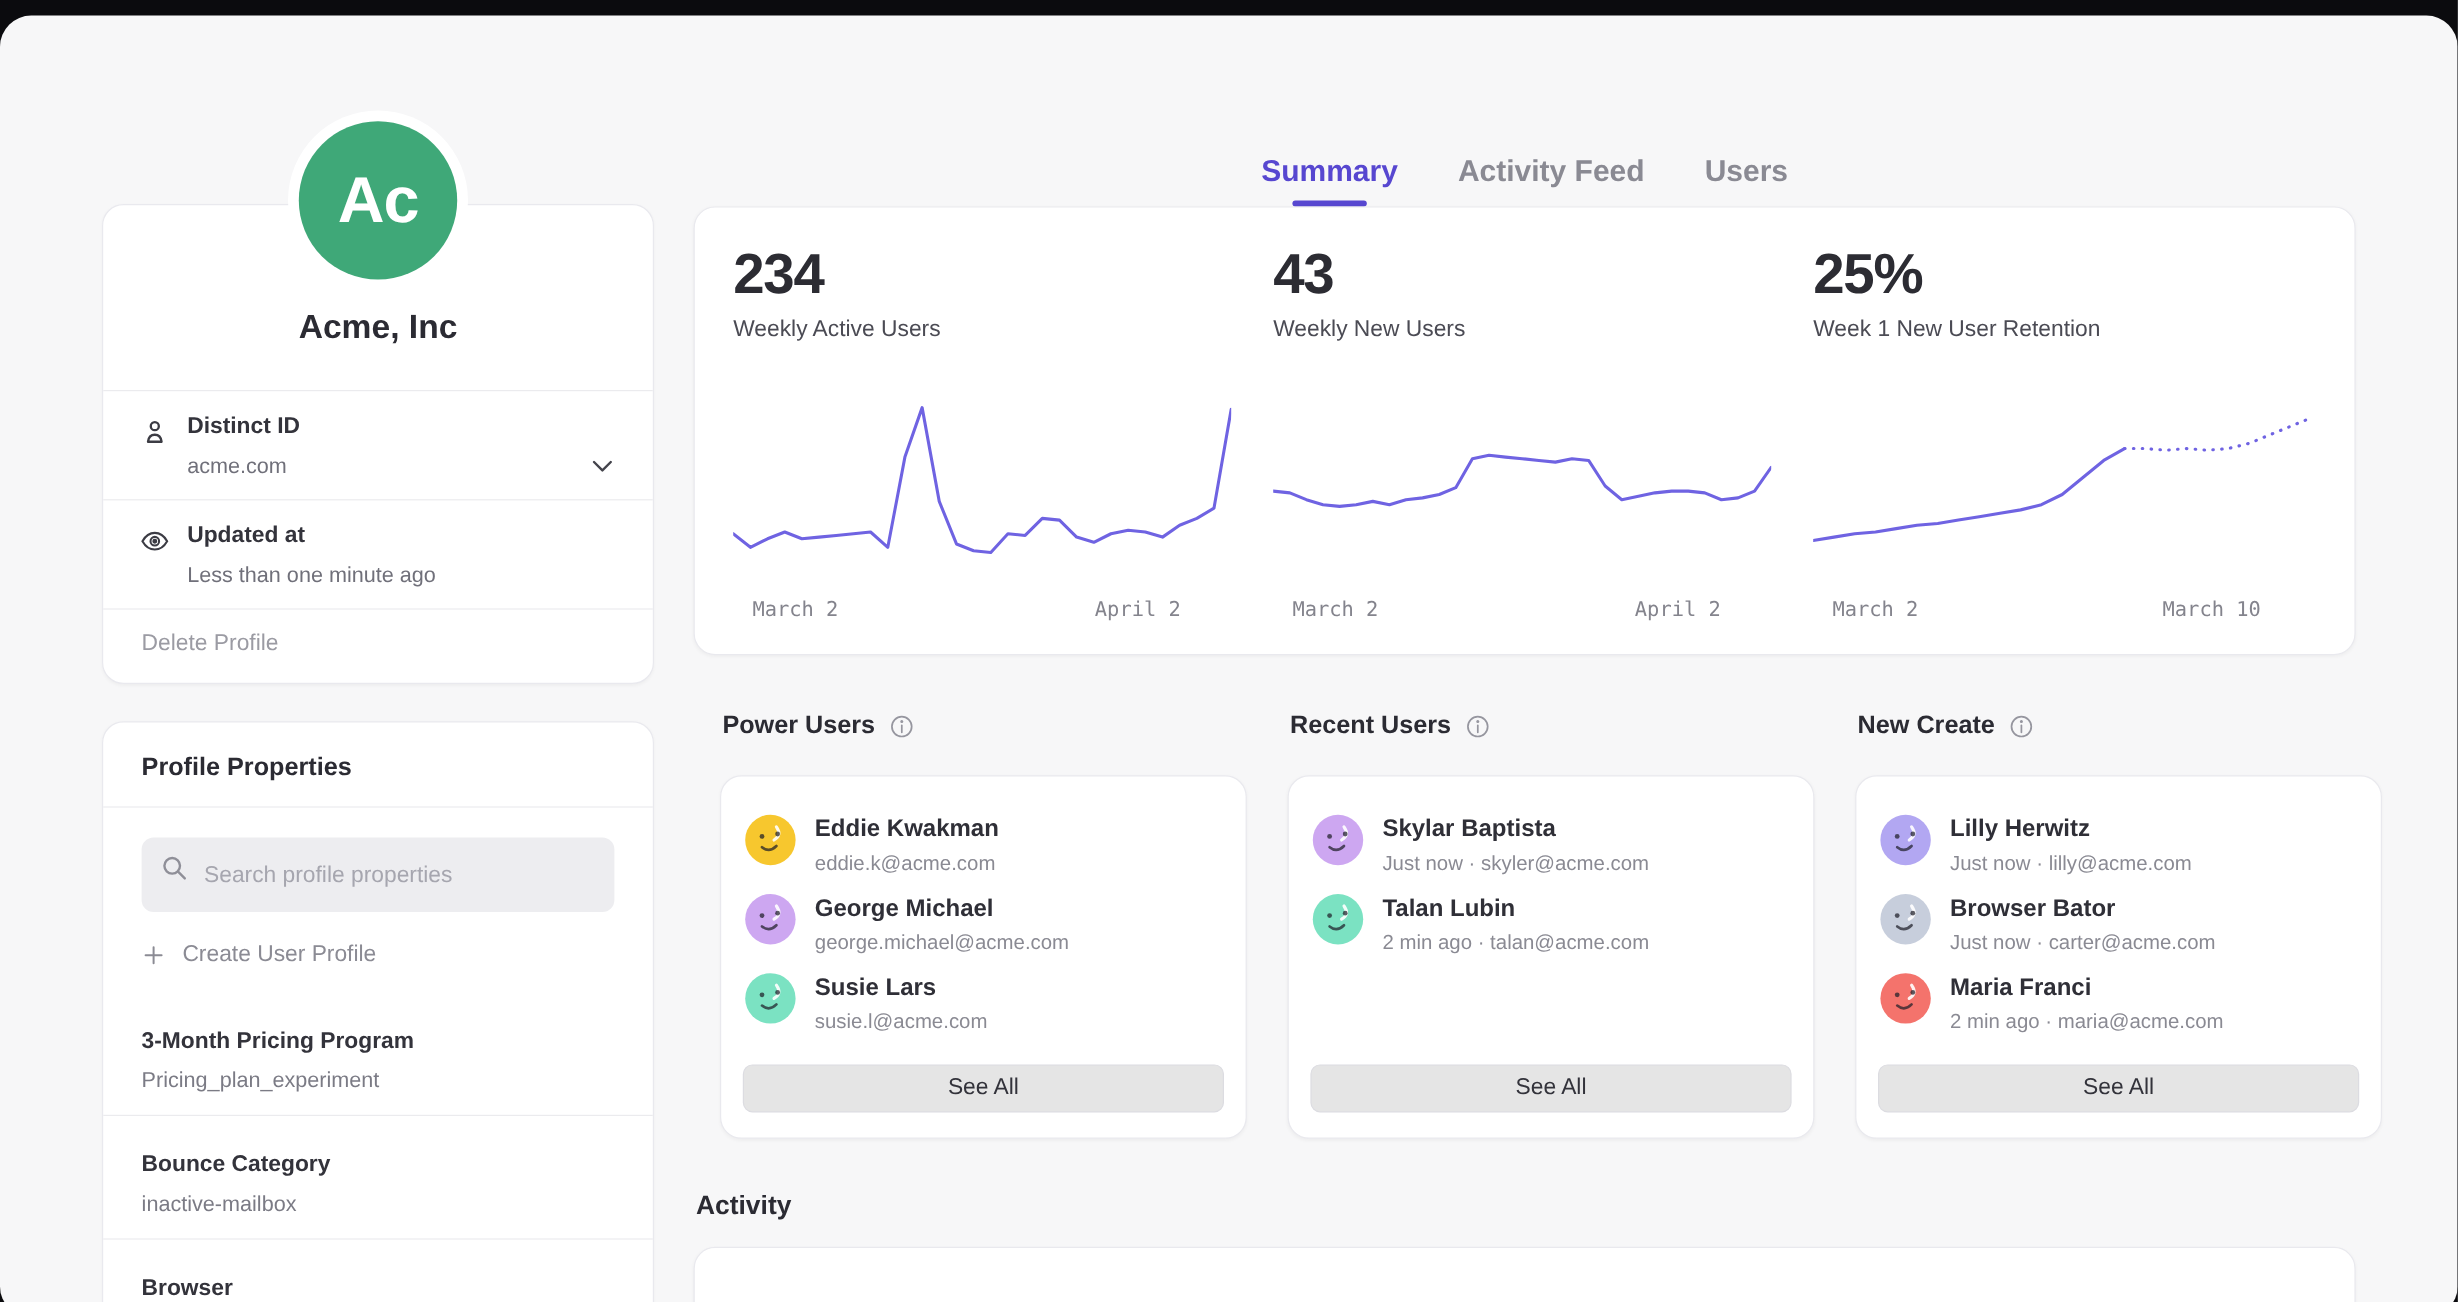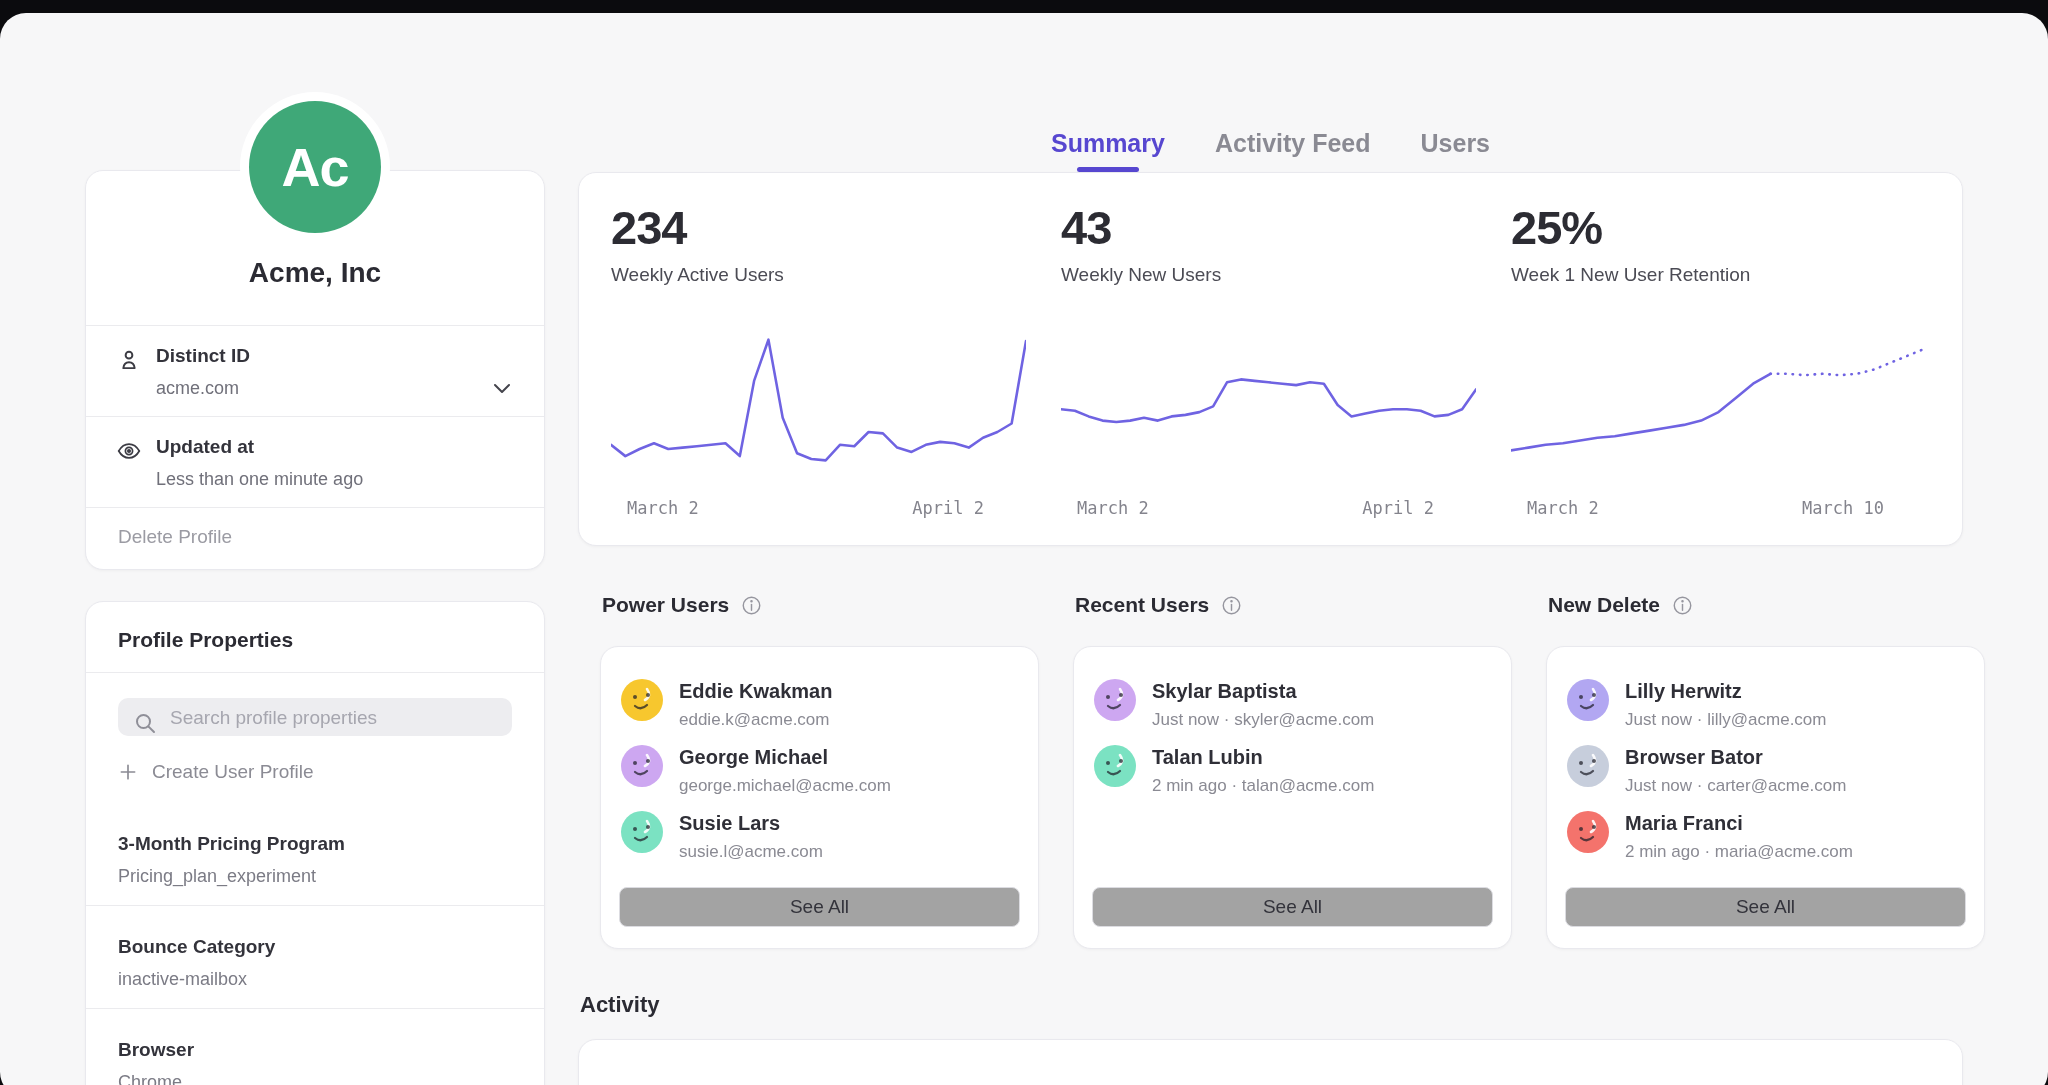--- a/index.html
+++ b/index.html
@@ -15,21 +15,21 @@
   .profile-rows{position:absolute;left:0;right:0;top:154px;border-top:1px solid #ebebee;}
   .field-row{position:relative;padding:19px 32px 17px 70px;border-bottom:1px solid #ebebee;}
   .field-icon{position:absolute;left:30px;top:21px;width:26px;height:26px;}
   .field-label{font-size:19px;font-weight:bold;color:#33333b;}
   .field-value{font-size:18px;color:#70707a;margin-top:11px;}
   .field-chevron{position:absolute;right:30px;top:50px;width:24px;height:24px;}
   .delete-row{padding:18px 32px;font-size:19px;color:#9b9ba3;}
 
   .props-card{position:absolute;left:85px;top:588px;width:460px;height:560px;box-sizing:border-box;}
   .props-title{padding:26px 32px 20px;font-size:21px;font-weight:bold;color:#2b2b33;border-bottom:1px solid #ebebee;}
-  .search-box{position:relative;margin:25px 32px 0;height:38px;background:#ededf0;border-radius:10px;}
+  .search-box{position:relative;margin:25px 32px 0;height:62px;background:#ededf0;border-radius:10px;}
   .search-box svg{position:absolute;left:15px;top:13px;width:24px;height:24px;}
   .search-box input{position:absolute;left:50px;top:0;right:12px;height:100%;border:none;background:transparent;outline:none;
     font-family:"Liberation Sans",sans-serif;font-size:19px;color:#44444c;}
   .search-box input::placeholder{color:#a6a6af;}
   .create-row{display:flex;align-items:center;gap:14px;margin:25px 32px 0;font-size:19px;color:#8b8b94;}
   .create-row svg{width:20px;height:20px;}
   .props-list{margin-top:20px;}
   .prop-row{padding:30px 32px 18px;border-top:1px solid #ebebee;}
   .prop-row:first-child{border-top:none;}
   .prop-name{font-size:19px;font-weight:bold;color:#33333b;}
@@ -54,21 +54,21 @@
   .sections-row{position:absolute;left:600px;top:578px;width:1385px;display:flex;gap:34px;}
   .user-section{flex:1;min-width:0;}
   .section-header{display:flex;align-items:center;gap:11px;font-size:21px;font-weight:bold;color:#2b2b33;margin:0 0 27px 2px;height:28px;}
   .section-header svg{width:23px;height:23px;}
   .user-card{position:relative;height:303px;box-sizing:border-box;padding:32px 22px 0 20px;}
   .user-row{display:flex;gap:16px;margin-bottom:15px;align-items:flex-start;}
   .user-avatar{flex:0 0 42px;width:42px;height:42px;border-radius:50%;}
   .user-name{font-size:20px;font-weight:bold;color:#2f2f37;line-height:24px;}
   .user-detail{font-size:17px;color:#8a8a93;margin-top:7px;line-height:20px;}
   .see-all{position:absolute;left:18px;right:18px;bottom:21px;height:40px;box-sizing:border-box;
-    border:1px solid #dcdce1;border-radius:8px;background:#a3a3a3;font-family:inherit;
+    border:1px solid #dcdce1;border-radius:8px;background:#e5e5e5;font-family:inherit;
     font-size:19px;color:#33333b;display:flex;align-items:center;justify-content:center;cursor:pointer;}
 
   
   .activity-header{position:absolute;left:580px;top:979px;font-size:22px;font-weight:bold;color:#2b2b33;}
   .activity-card{position:absolute;left:578px;top:1026px;width:1385px;height:240px;box-sizing:border-box;
     display:grid;grid-template-columns:1fr 1fr 1fr;column-gap:35px;padding:44px 36px 0 32px;}
 </style>
 </head>
 <body>
 
@@ -265,21 +265,21 @@
             <span>
               <div class="user-name">Talan Lubin</div>
               <div class="user-detail">2 min ago · talan@acme.com</div>
             </span>
           </div>
           <button class="see-all">See All</button>
         </div>
       </div>
       <div class="user-section">
         <div class="section-header">
-          <span>New Delete</span>
+          <span>New Create</span>
           <span style="display:inline-flex;width:23px;height:23px;">
             <svg viewBox="0 0 24 24" fill="none" stroke="#96969f" stroke-width="1.5" stroke-linecap="round">
               <circle cx="12" cy="12" r="8.6"></circle>
               <path d="M12 11v6"></path>
               <circle cx="12" cy="7.6" r=".6" fill="#96969f"></circle>
             </svg>
           </span>
         </div>
         <div class="card user-card">
           <div class="user-row">

